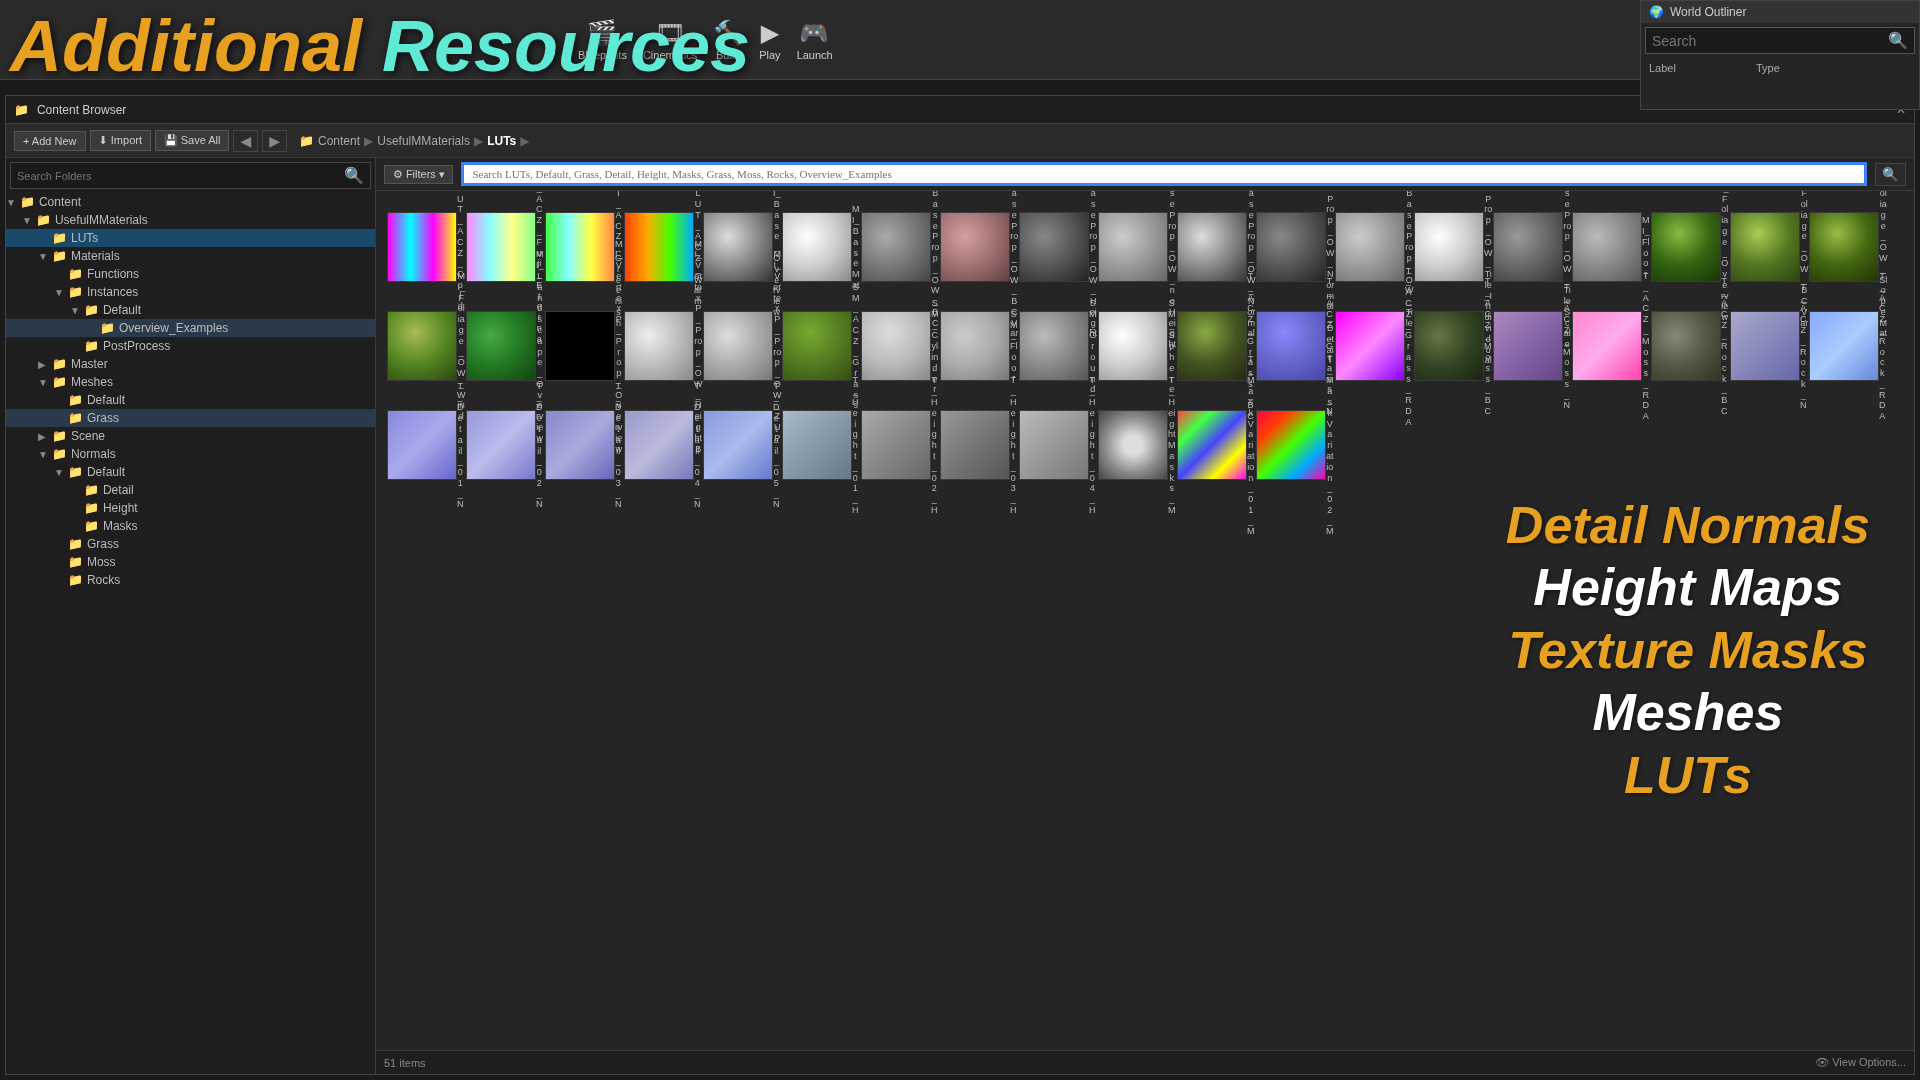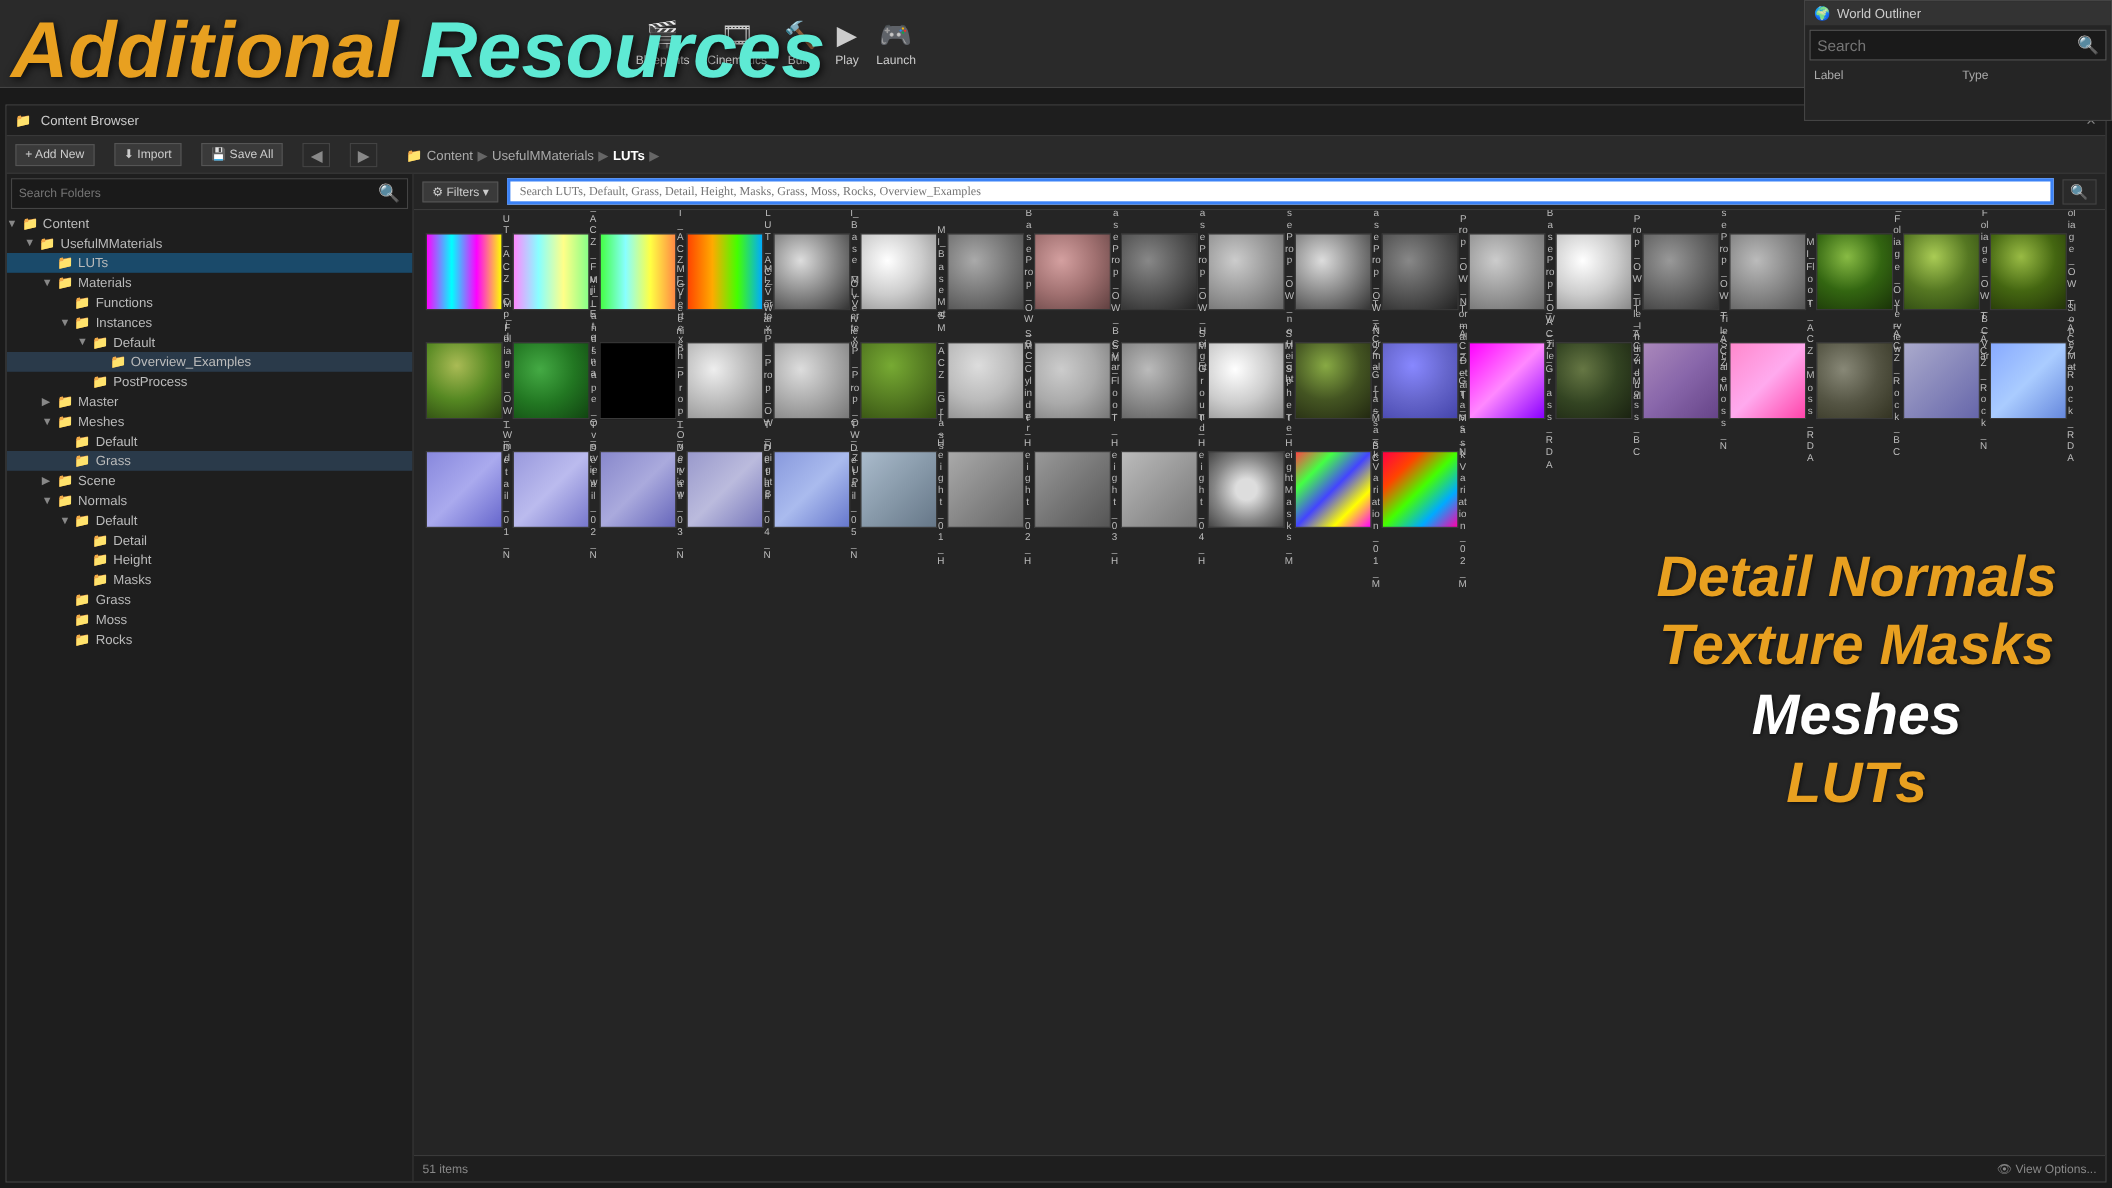--- a/index.html
+++ b/index.html
@@ -94,21 +94,21 @@
       color: #ccc;
       font-size: 14px;
       outline: none;
       width: 100%;
     }
     #world-outliner .wo-cols {
       display: flex;
       padding: 4px 8px;
       font-size: 11px;
       color: #aaa;
-      gap: 108px;
+      gap: 80px;
     }
 
     
     #content-browser {
       position: absolute;
       top: 95px;
       left: 5px;
       right: 5px;
       bottom: 5px;
       background: #252525;
@@ -133,21 +133,21 @@
       cursor: pointer;
       color: #888;
     }
 
     .cb-toolbar {
       background: #2a2a2a;
       height: 34px;
       display: flex;
       align-items: center;
       padding: 0 8px;
-      gap: 18px;
+      gap: 4px;
       border-bottom: 1px solid #3a3a3a;
     }
     .cb-toolbar button {
       background: #3a3a3a;
       border: 1px solid #555;
       color: #ccc;
       font-size: 11px;
       padding: 3px 8px;
       cursor: pointer;
       display: flex;
@@ -847,16 +847,17 @@
       <div class="status-bar">
         <span>51 items</span>
         <span>👁 View Options...</span>
       </div>
     </div>
   </div>
 </div>
 
 <div id="feature-text">
   <span class="feat-line orange">Detail Normals</span>
+  <span class="feat-line white">Height Maps</span>
   <span class="feat-line orange">Texture Masks</span>
   <span class="feat-line white">Meshes</span>
   <span class="feat-line orange">LUTs</span>
 </div>
 
 </body></html>

